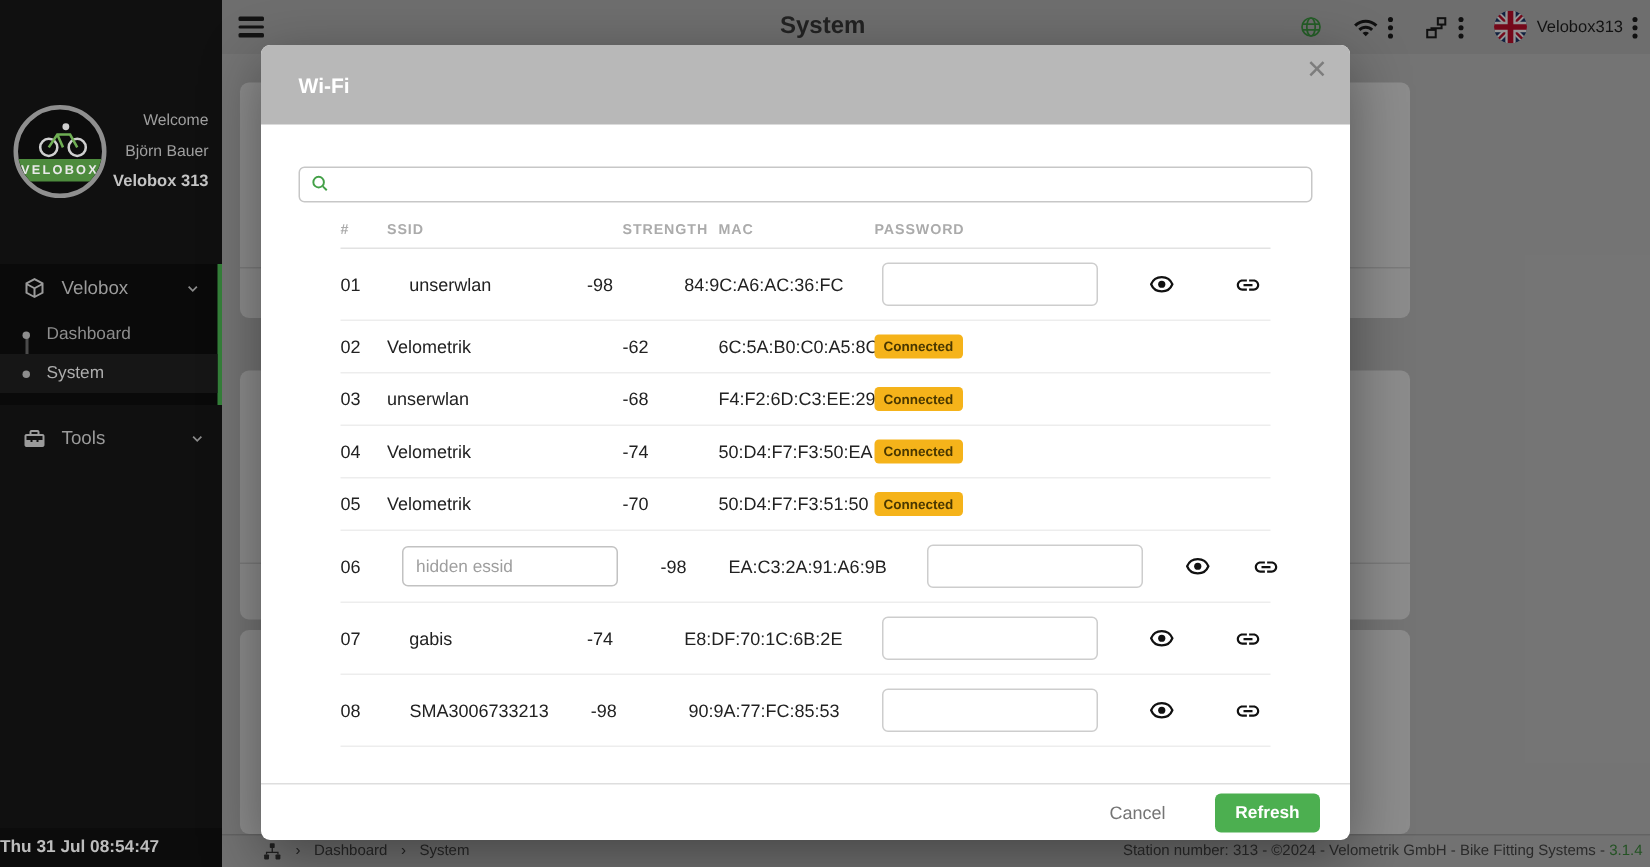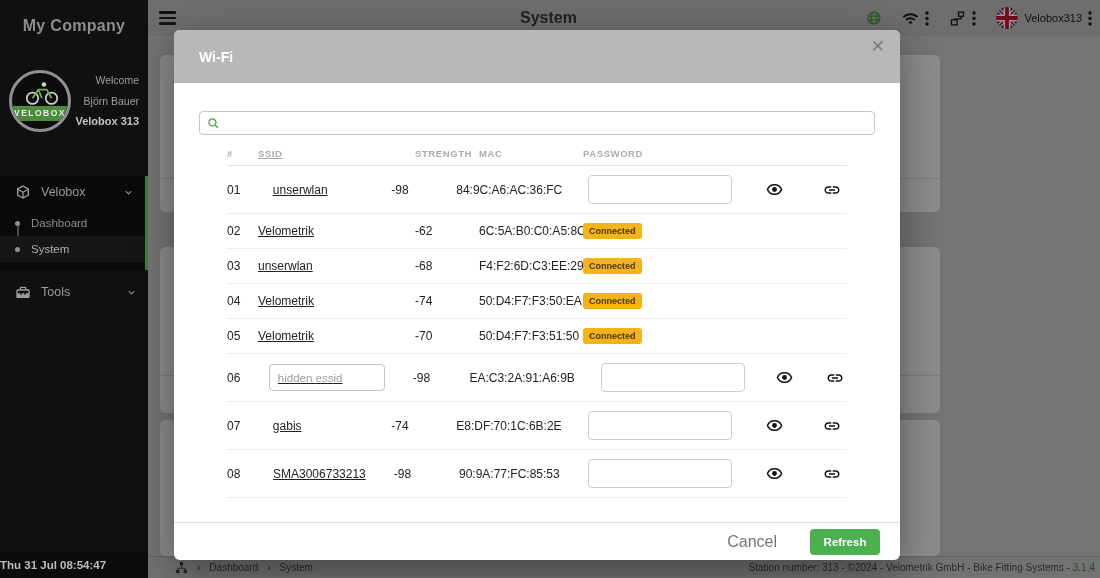--- a/index.html
+++ b/index.html
@@ -61,36 +61,35 @@
   .modal-body { flex:1; padding:28px 25px 0 25px; position:relative; }
   .search-wrap { position:relative; height:24px; }
   .search-input { width:100%; height:24px; border:1px solid #c7c7c7; border-radius:4px; padding:0 8px 0 26px; font-size:12px; outline:none; font-family:inherit; }
   .search-icon { position:absolute; left:8px; top:5px; }
   .wifi-table { margin:7px 28px 0 28px; }
   .thead { display:flex; align-items:center; height:24px; border-bottom:1px solid #e2e2e2; }
   .thead .hc { font-size:9.5px; color:#ababab; letter-spacing:.6px; font-weight:bold; }
   .trow { display:flex; align-items:center; border-bottom:1px solid #ededed; }
   .trow.tall { height:48px;gap:28px; } .trow.short { height:35px; }
   .cell { display:flex; align-items:center; font-size:12px; color:#222; }
-  .c-num { width:31px; } .c-ssid { width:157px;text-decoration:underline; } .c-str { width:64px; } .c-mac { width:104px; }
+  .c-num { width:31px; } .c-ssid { width:157px; } .c-str { width:64px; } .c-mac { width:104px; }
   .c-pass { width:162px; } .c-eye { width:50px; justify-content:center; } .c-link { width:52px; justify-content:center; }
   .pass-input { width:144px; height:29px; border:1px solid #cdcdcd; border-radius:4px; padding:0 8px; font-size:12px; outline:none; font-family:inherit; }
-  .ssid-input { width:116px; height:27px; border:1px solid #c2c2c2; border-radius:4px; padding:0 8px; font-size:11.5px; outline:none; font-family:inherit; color:#444; }
+  .ssid-input { width:144px; height:27px; border:1px solid #c2c2c2; border-radius:4px; padding:0 8px; font-size:11.5px; outline:none; font-family:inherit; color:#444; }
   .ssid-input::placeholder { color:#9e9e9e; }
   .badge { background:#f5b31a; color:#4a3800; font-size:9px; font-weight:bold; padding:3px 6px; border-radius:3px; }
   .icon-btn { cursor:pointer; display:flex; }
   .modal-footer { height:38px; flex:none; border-top:1px solid #dedede; display:flex; align-items:center; justify-content:flex-end; padding-right:20px; }
-  .cancel-btn { color:#757575; font-size:16px; margin-right:33px; cursor:pointer; background:none; border:none; font-family:inherit; }
+  .cancel-btn { color:#757575; font-size:12px; margin-right:33px; cursor:pointer; background:none; border:none; font-family:inherit; }
   .refresh-btn { width:70px; height:26px; background:#4caf50; border:none; border-radius:4px; color:#ffffff; font-size:11.5px; font-weight:bold; cursor:pointer; font-family:inherit; }
 </style>
 </head>
 <body>
 
 <aside class="sidebar">
-  <div class="company">My Company</div>
   <div class="profile">
     <div class="logo">
       <svg class="logo-bike" viewBox="0 0 40 26" width="38" height="25">
         <circle cx="10" cy="18" r="6" fill="none" stroke="#cfcfcf" stroke-width="1.8"></circle>
         <circle cx="30" cy="18" r="6" fill="none" stroke="#cfcfcf" stroke-width="1.8"></circle>
         <path d="M10 18 L16 9 L25 9 L30 18 M16 9 L20 18" stroke="#6fae54" stroke-width="1.8" fill="none"></path>
         <circle cx="22" cy="3.5" r="2.4" fill="#cfcfcf"></circle>
       </svg>
       <div class="logo-band">VELOBOX</div>
     </div>

